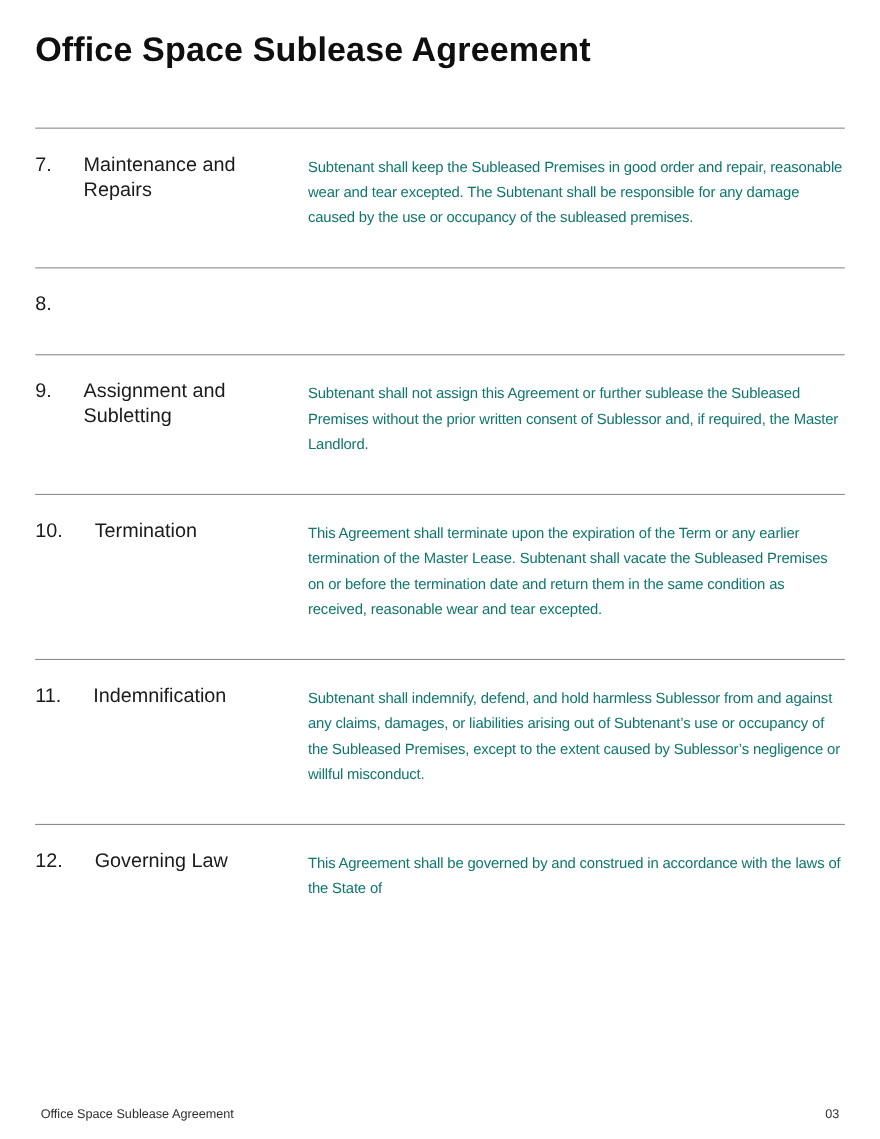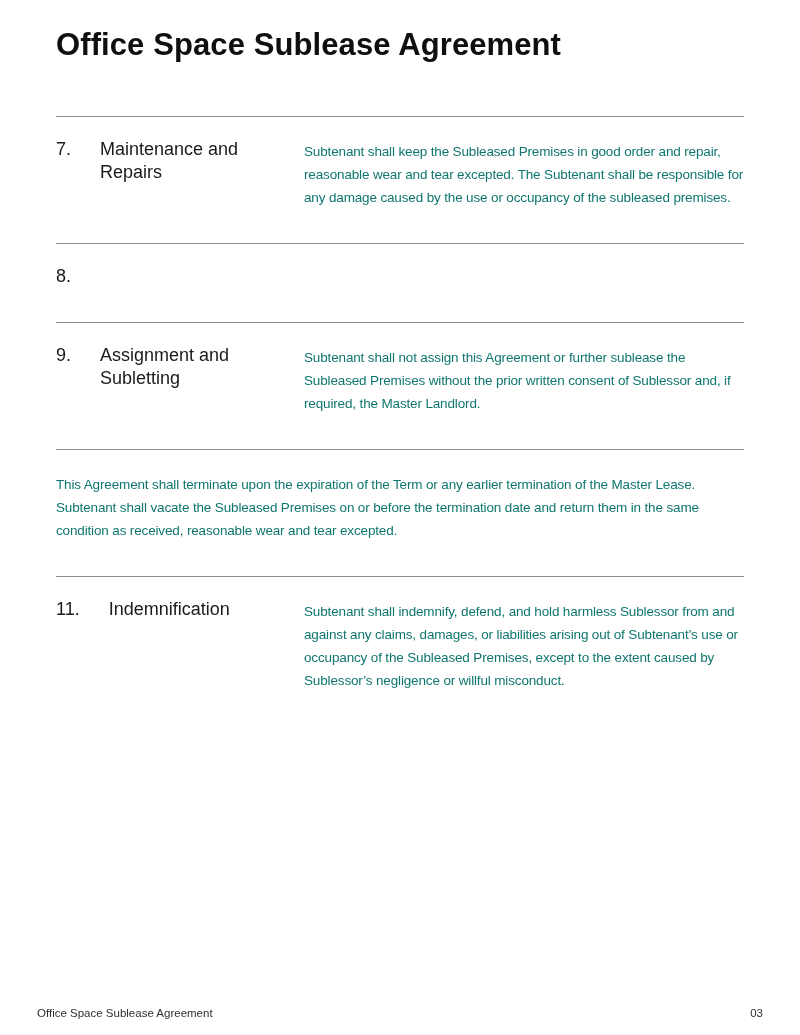--- a/index.html
+++ b/index.html
@@ -6,21 +6,21 @@
   body {
     width: 800px;
     height: 1035px;
     background: #ffffff;
     font-family: "Liberation Sans", sans-serif;
     color: #1b1b1b;
     position: relative;
     overflow: hidden;
   }
   .page {
-    padding: 0 56px;
+    padding: 0 32px;
     box-sizing: border-box;
     width: 800px;
     height: 1035px;
     position: relative;
   }
   .title {
     margin: 0;
     padding-top: 26px;
     height: 38px;
     line-height: 38px;
@@ -93,31 +93,42 @@
 
     <div class="section">
       <div class="sec-left">
         <span class="sec-num">9.</span>
         <span class="sec-heading">Assignment and Subletting</span>
       </div>
       <div class="sec-body">Subtenant shall not assign this Agreement or further sublease the Subleased Premises without the prior written consent of Sublessor and, if required, the Master Landlord.</div>
     </div>
 
     <div class="section">
+      <div class="sec-left">
+        <span class="sec-num">10.</span>
+        <span class="sec-heading">Termination</span>
+      </div>
       <div class="sec-body">This Agreement shall terminate upon the expiration of the Term or any earlier termination of the Master Lease. Subtenant shall vacate the Subleased Premises on or before the termination date and return them in the same condition as received, reasonable wear and tear excepted.</div>
     </div>
 
     <div class="section">
       <div class="sec-left">
         <span class="sec-num">11.</span>
         <span class="sec-heading">Indemnification</span>
       </div>
       <div class="sec-body">Subtenant shall indemnify, defend, and hold harmless Sublessor from and against any claims, damages, or liabilities arising out of Subtenant’s use or occupancy of the Subleased Premises, except to the extent caused by Sublessor’s negligence or willful misconduct.</div>
     </div>
 
+    <div class="section">
+      <div class="sec-left">
+        <span class="sec-num">12.</span>
+        <span class="sec-heading">Governing Law</span>
+      </div>
+      <div class="sec-body">This Agreement shall be governed by and construed in accordance with the laws of the State of</div>
+    </div>
 
   </div>
 
   <div class="footer">
     <span>Office Space Sublease Agreement</span>
     <span>03</span>
   </div>
 
 </div>
 

